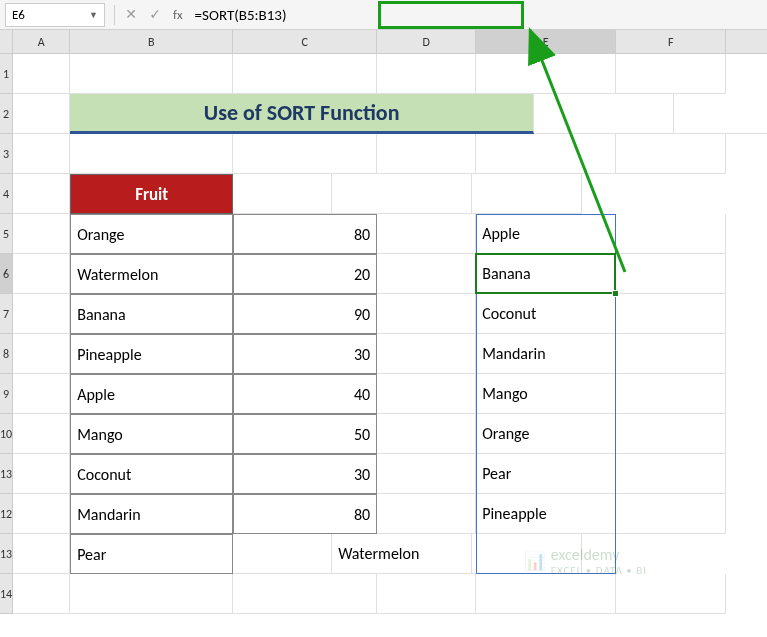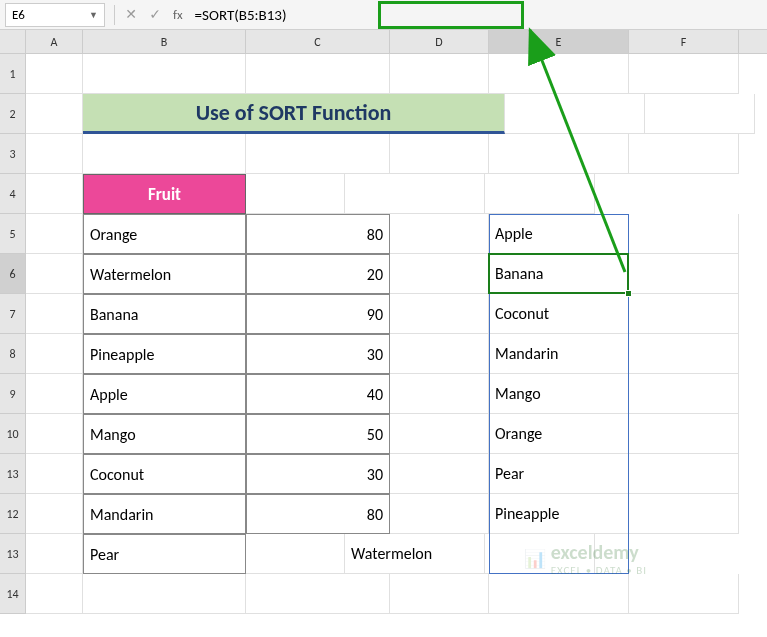--- a/index.html
+++ b/index.html
@@ -30,21 +30,21 @@
     .col-D { width: 99px; }
     .col-E { width: 140px; }
     .col-F { width: 110px; }
     
     .grid-cells { position: relative; }
     .row { display: flex; height: 40px; }
     .cell { border-right: 1px solid #e0e0e0; border-bottom: 1px solid #e0e0e0; padding: 4px 6px; font-size: 16px; display: flex; align-items: center; }
     
     .title-cell { background: #c5e0b4; color: #1f3864; font-weight: bold; font-size: 22px; justify-content: center; border-bottom: 3px solid #2f5496; }
     
-    .table-header { background: #ec4899; color: #fff; font-weight: bold; font-size: 17px; justify-content: center; border: 1px solid #666; }
+    .table-header { background: #b91c1c; color: #fff; font-weight: bold; font-size: 17px; justify-content: center; border: 1px solid #666; }
     .table-cell { border: 1px solid #888; background: #fff; font-size: 16px; }
     .table-cell.right { justify-content: flex-end; }
     
     .spill-range { position: absolute; border: 1px solid #4472c4; pointer-events: none; }
     .active-cell-border { position: absolute; border: 2px solid #1a7e1a; pointer-events: none; }
     .fill-handle { position: absolute; width: 7px; height: 7px; background: #1a7e1a; border: 1px solid #fff; }
     
     .arrow-svg { position: absolute; pointer-events: none; }
     
     .watermark { position: absolute; right: 120px; bottom: 60px; opacity: 0.25; font-size: 12px; color: #3a7a3a; display: flex; align-items: center; gap: 4px; }
@@ -101,21 +101,21 @@
           <div class="cell col-A"></div>
           <div class="cell col-B"></div>
           <div class="cell col-C"></div>
           <div class="cell col-D"></div>
           <div class="cell col-E"></div>
           <div class="cell col-F"></div>
         </div>
 
       <div class="row">
         <div class="cell col-A"></div>
-        <div class="cell title-cell" style="width:422px">Use of SORT Function</div>
+        <div class="cell title-cell" style="width:464px">Use of SORT Function</div>
         <div class="cell col-E"></div>
           <div class="cell col-F"></div>
       </div>
 
       <div class="row">
           <div class="cell col-A"></div>
           <div class="cell col-B"></div>
           <div class="cell col-C"></div>
           <div class="cell col-D"></div>
           <div class="cell col-E"></div>
@@ -224,16 +224,16 @@
       <marker id="ah" markerWidth="12" markerHeight="10" refX="11" refY="5" orient="auto">
         <polygon points="0 0, 12 5, 0 10" fill="#1a9e1a"></polygon>
       </marker>
     </defs>
   <line x1="625" y1="272" x2="530" y2="30" stroke="#1a9e1a" stroke-width="3" marker-end="url(#ah)"></line>
 </svg>
 
 <div class="watermark">
   <span class="watermark-icon">📊</span>
   <div>
-    <div style="font-weight:bold;font-size:20px">exceldemy</div>
+    <div style="font-weight:normal;font-size:16px">exceldemy</div>
     <div style="font-size:11px;letter-spacing:1px">EXCEL • DATA • BI</div>
   </div>
 </div>
 
 </body></html>

